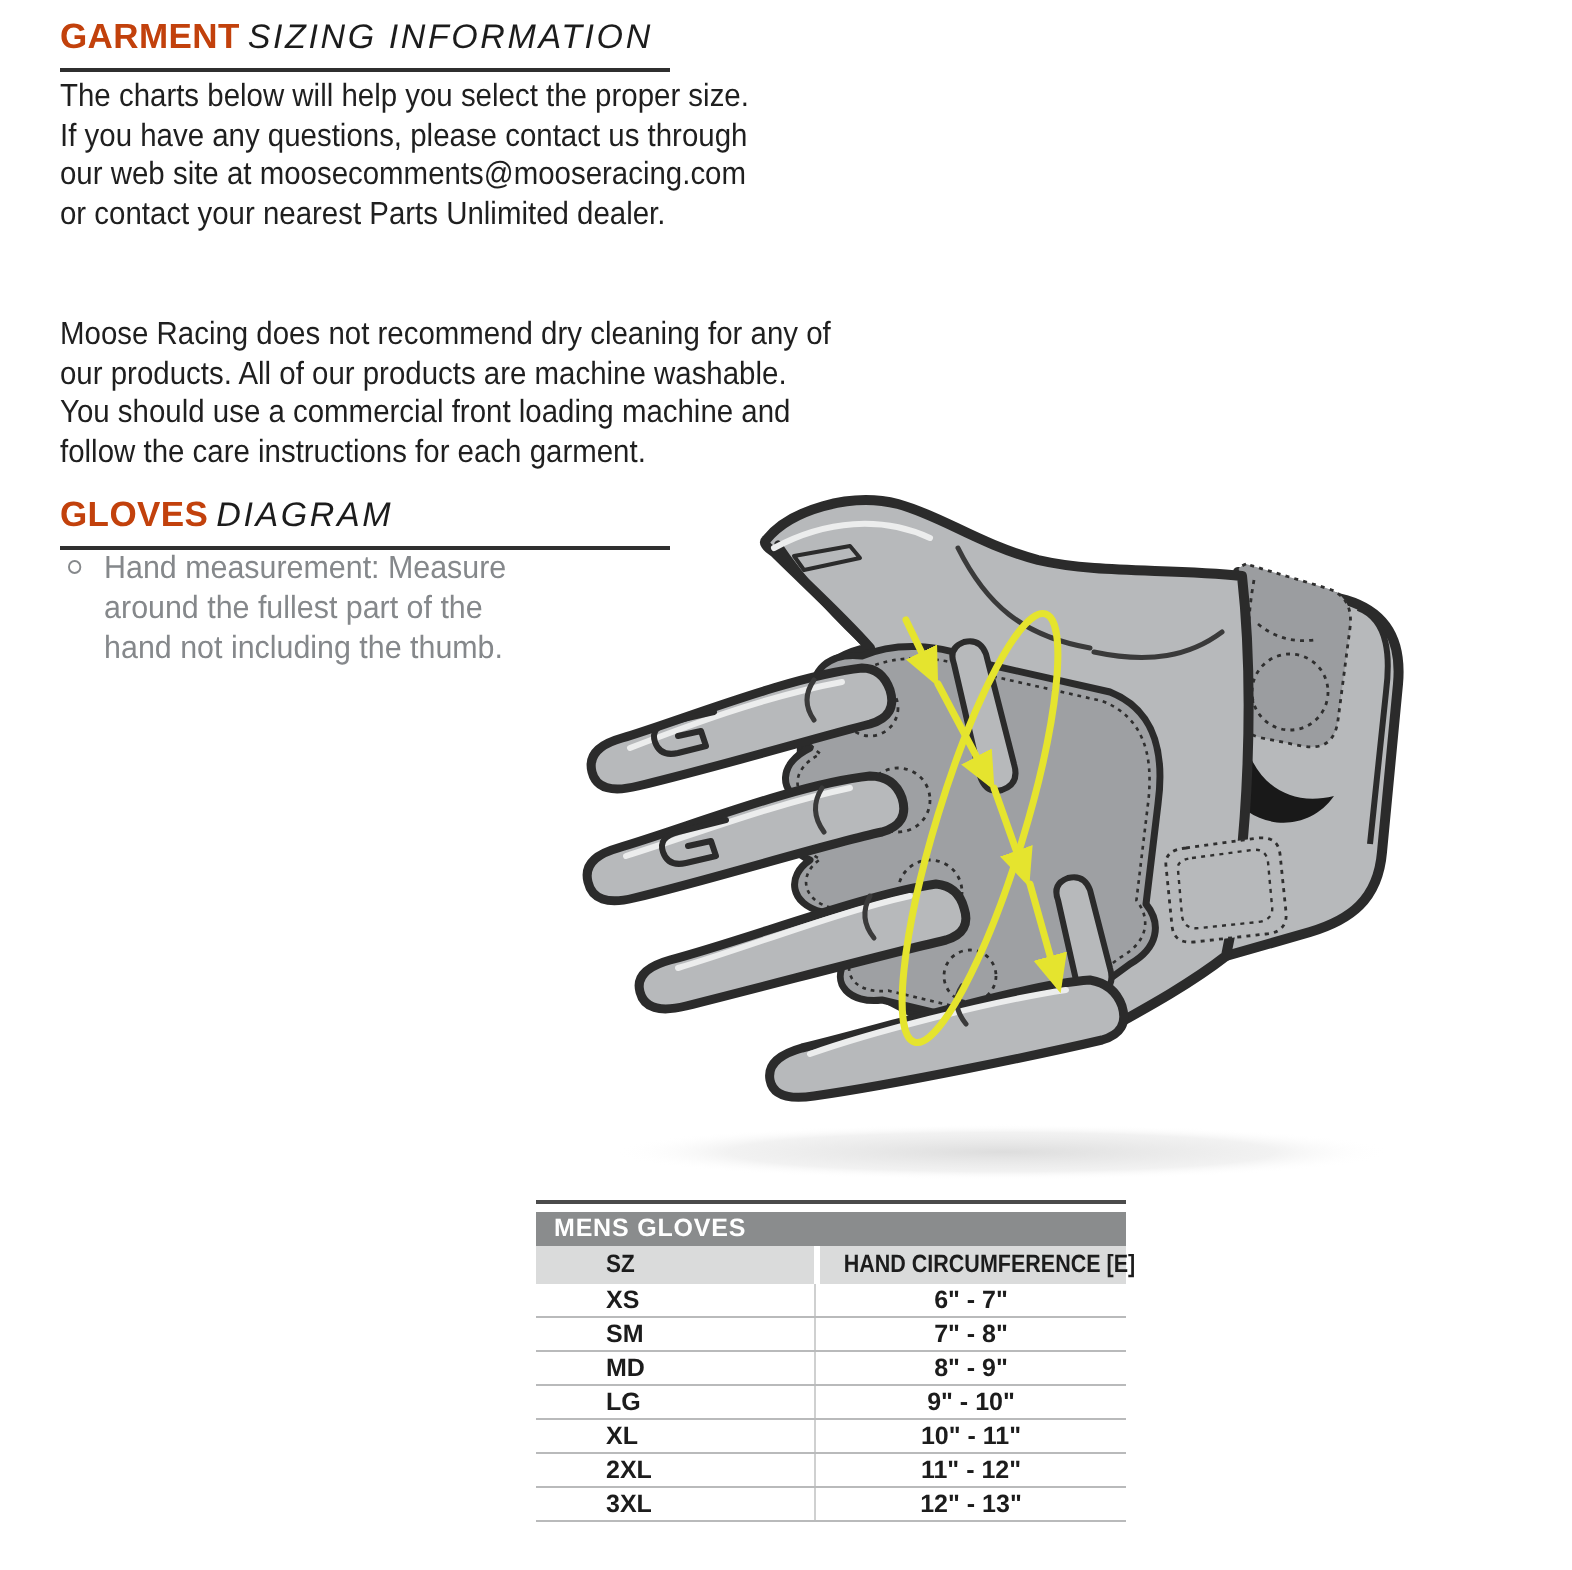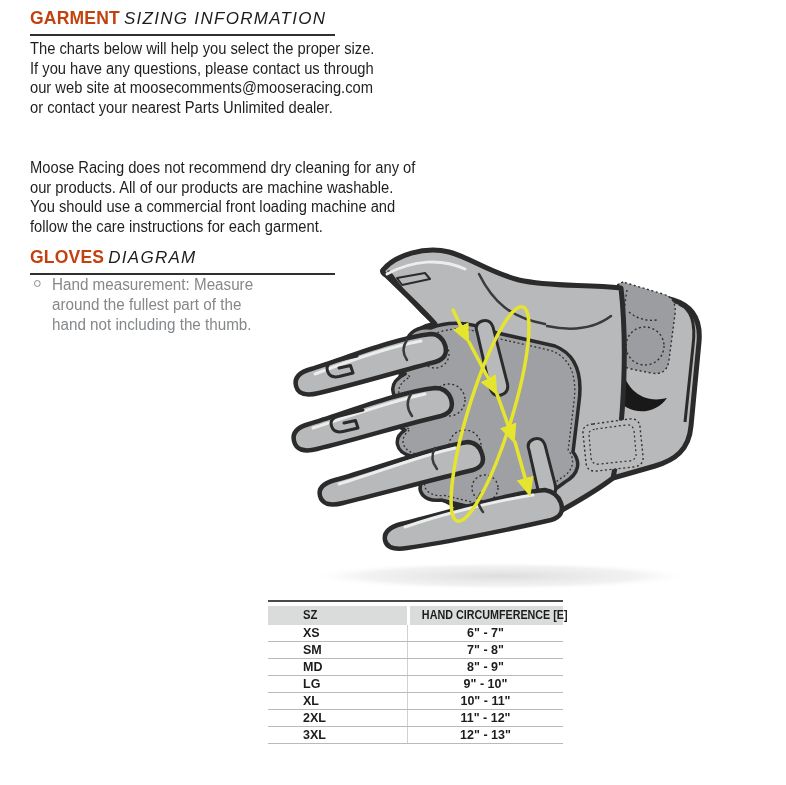--- a/index.html
+++ b/index.html
@@ -166,20 +166,21 @@
         <ellipse cx="207" cy="172" rx="22" ry="112" transform="rotate(17 207 172)"></ellipse>
         <path d="M 170,68 L 184,97" marker-end="url(#arr)"></path>
         <path d="M 186,100 L 212,149" marker-end="url(#arr)"></path>
         <path d="M 214,152 L 230,197" marker-end="url(#arr)"></path>
         <path d="M 232,200 L 246,250" marker-end="url(#arr)"></path>
       </g>
     </svg>
   </div>
 
   <div class="size-table">
+    <div class="t-title">MENS GLOVES</div>
     <div class="t-head">
       <div class="cell-sz"><span class="cond-l">SZ</span></div>
       <div class="cell-hc"><span class="cond">HAND CIRCUMFERENCE [E]</span></div>
     </div>
     <div class="rows">
       <div class="t-row">
         <div class="cell-sz">XS</div>
         <div class="cell-hc">6" - 7"</div>
       </div>
       <div class="t-row">

